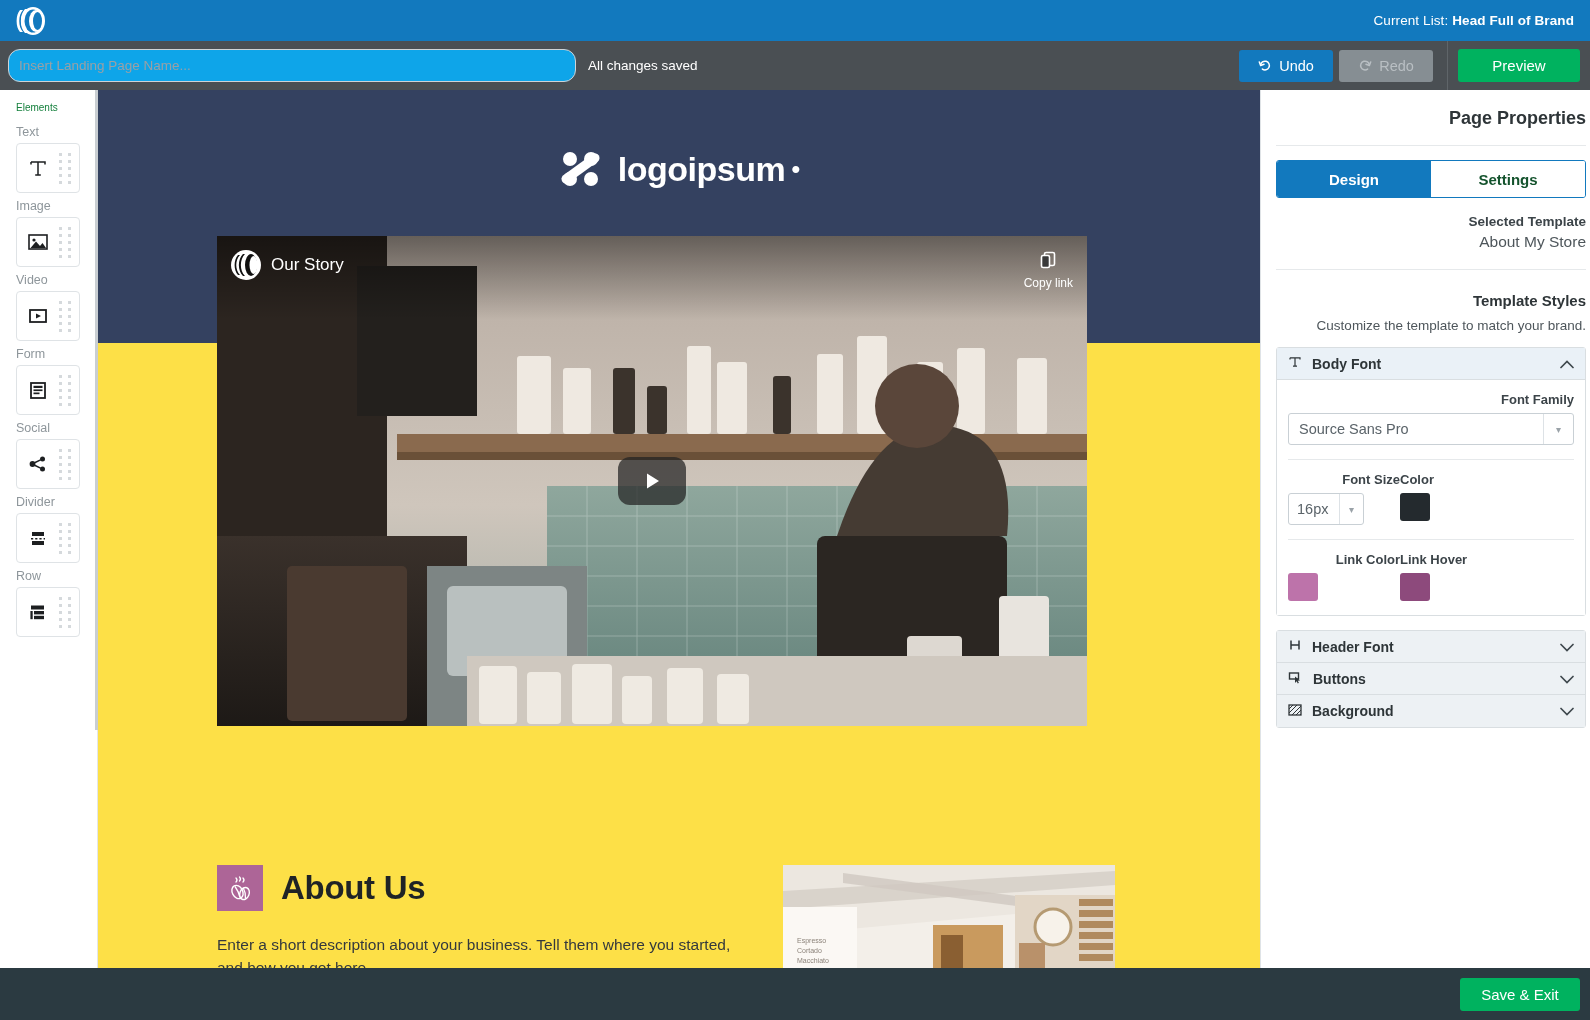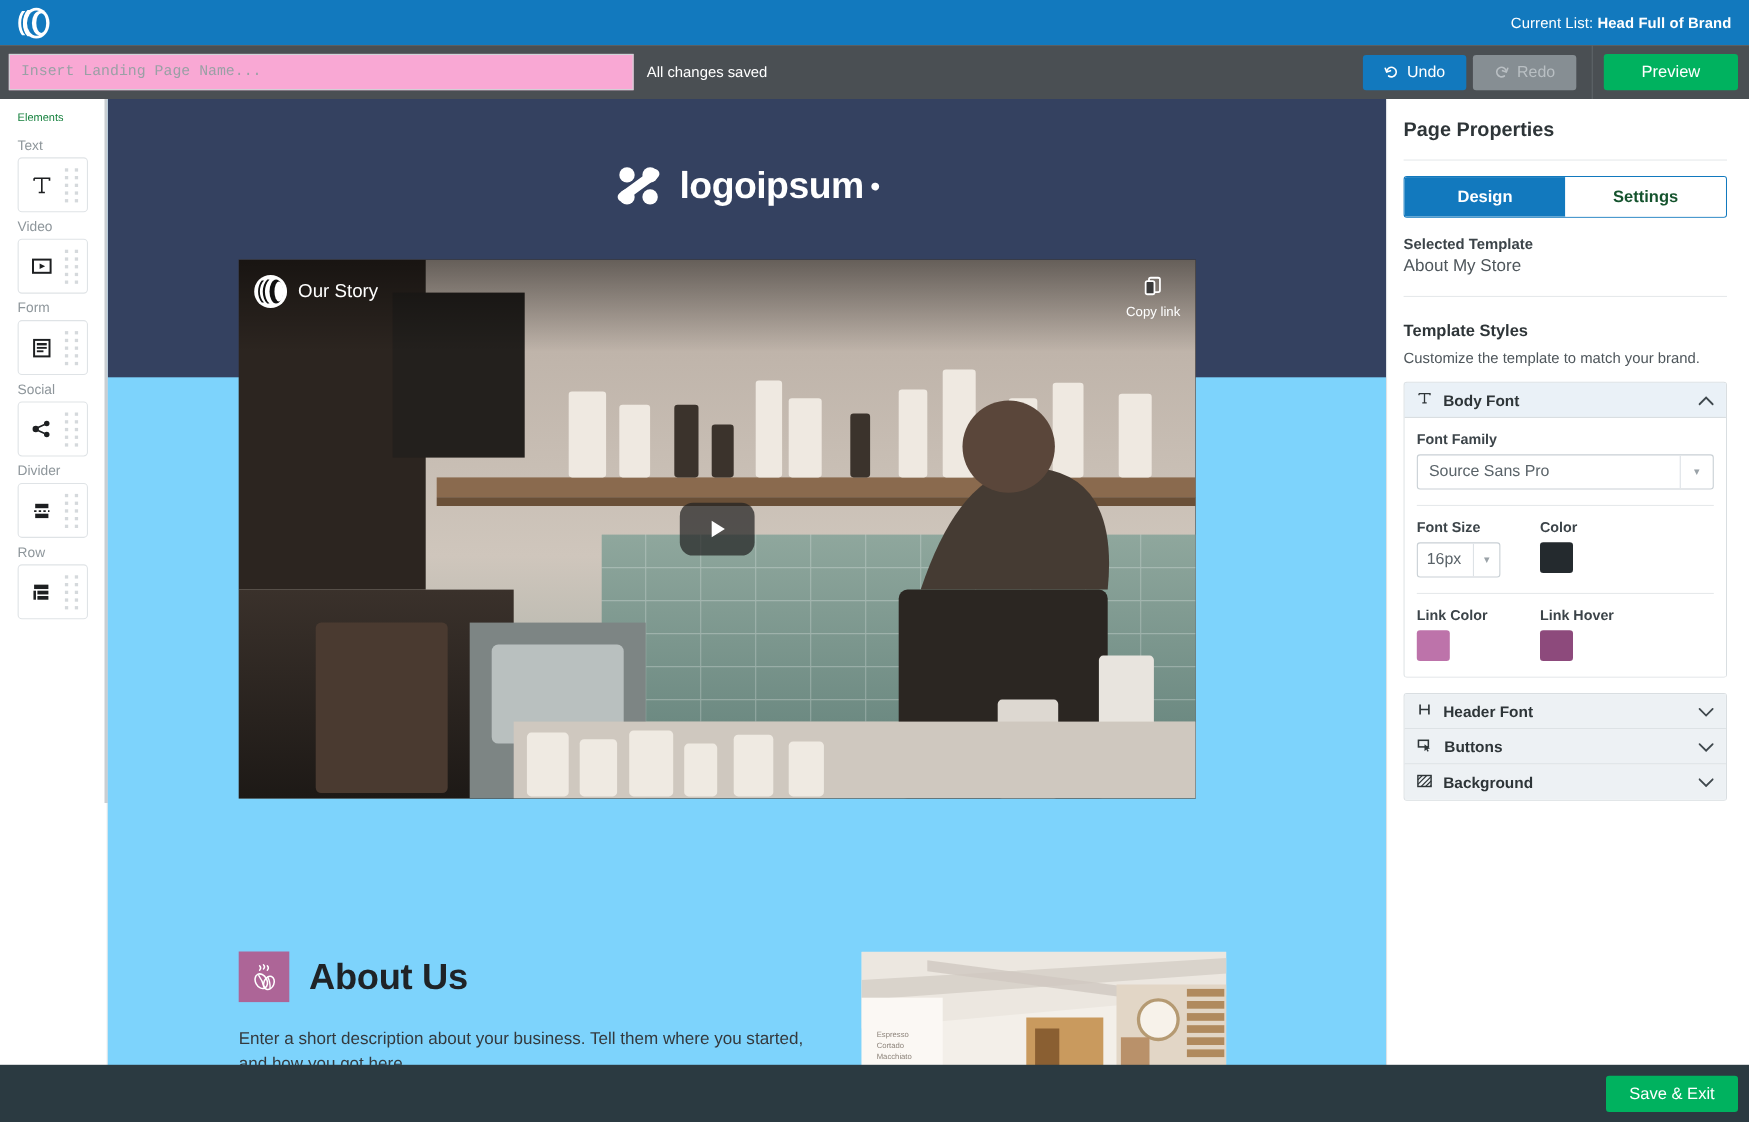--- a/index.html
+++ b/index.html
@@ -24,23 +24,23 @@
   .current-list b { font-weight: bold; }
 
   
   .toolbar {
     position: absolute; left: 0; top: 41px; width: 1590px; height: 49px;
     background: #4a4f53;
     display: flex; align-items: center;
   }
   .name-input {
     margin-left: 8px; width: 568px; height: 33px;
-    border: 1px solid #cfd3d6; border-radius: 0; background: #f9a8d4;
+    border: 1px solid #cfd3d6; border-radius: 12px; background: #0ea5e9;
     padding: 0 10px; font-size: 13.5px; color: #2b2b2b;
-    font-family: Liberation Mono, monospace;
+    font-family: Liberation Sans, sans-serif;
   }
   .name-input::placeholder { color: #9aa0a5; }
   .saved-text { margin-left: 12px; color: #ffffff; font-size: 13.5px; }
   .toolbar-right { margin-left: auto; display: flex; align-items: center; height: 49px; }
   .btn {
     display: inline-flex; align-items: center; justify-content: center; gap: 7px;
     border: none; border-radius: 3px; cursor: pointer;
     font-size: 14.5px; font-weight: normal; font-family: "Liberation Sans", sans-serif;
   }
   .btn-undo { background: #1279be; color: #fff; width: 94px; height: 32px; }
@@ -63,21 +63,21 @@
     background: #fff; display: flex; align-items: center; position: relative; cursor: grab;
   }
   .el-icon { width: 42px; display: flex; align-items: center; justify-content: center; }
   .dots { position: absolute; right: 7px; top: 9px; display: grid;
           grid-template-columns: 4px 4px; grid-gap: 4px 5px; }
   .dots i { width: 3px; height: 3px; background: #d5d9dc; display: block; border-radius: 0; }
 
   
   .canvas {
     position: absolute; left: 98px; top: 90px; width: 1162px; height: 930px;
-    background: #7dd3fc; overflow: hidden;
+    background: #fde047; overflow: hidden;
   }
   .hero {
     width: 1162px; height: 253px; background: #344160;
     display: flex; align-items: flex-start; justify-content: center;
   }
   .hero-logo { margin-top: 57px; display: flex; align-items: center; gap: 14px; }
   .hero-logo .word { color: #fff; font-size: 34px; font-weight: bold; letter-spacing: -.5px; }
 
   .video-wrap {
     position: absolute; left: 119px; top: 146px; width: 870px; height: 490px;
@@ -104,22 +104,23 @@
   .about-left { flex: 0 0 530px; }
   .about-head { display: flex; align-items: center; gap: 18px; }
   .about-ico { width: 46px; height: 46px; background: #ad6597; display:flex; align-items:center; justify-content:center; }
   .about-title { font-size: 33px; font-weight: bold; color: #1f2326; letter-spacing: -.3px; }
   .about-body { margin-top: 22px; font-size: 15.5px; color: #34393d; line-height: 1.5; }
   .about-img { flex: 0 0 332px; height: 120px; overflow: hidden; }
 
   
   .panel {
     position: absolute; left: 1260px; top: 90px; width: 330px; height: 930px;
-    background: #fff; border-left: 1px solid #dfe3e6; padding: 18px 20px 0 15px;
+    background: #fff; border-left: 1px solid #dfe3e6; padding: 18px 4px 0 15px;
     overflow: hidden;
+    text-align: right;
   }
   .panel-title { font-size: 18px; font-weight: bold; color: #2e3538; }
   .panel-rule { height: 1px; background: #e6e9eb; margin: 16px 0 14px 0; }
   .seg { display: flex; width: 100%; height: 38px; border: 1px solid #1279be; border-radius: 3px; overflow: hidden; }
   .seg div { flex: 1; display: flex; align-items: center; justify-content: center;
              font-size: 15px; font-weight: bold; cursor: pointer; }
   .seg .on { background: #1279be; color: #fff; }
   .seg .off { background: #fff; color: #14532d; }
   .prop-label { font-size: 13.5px; font-weight: bold; color: #3c4449; margin-top: 16px; }
   .prop-value { font-size: 15.5px; color: #4e565b; margin-top: 4px; }
@@ -224,20 +225,44 @@
             <i></i>
             <i></i>
             <i></i>
             <i></i>
             <i></i>
             <i></i>
           </span>
       </div>
     </div>
 
+    <div class="el-group">
+      <div class="el-label">Image</div>
+      <div class="el-card">
+        <span class="el-icon">
+          <svg width="22" height="20" viewBox="0 0 22 20">
+              <rect x="2" y="3" width="18" height="14" fill="none" stroke="#1d1f21" stroke-width="1.6"></rect>
+              <circle cx="7" cy="8" r="1.6" fill="#1d1f21"></circle>
+              <path d="M3.5 16 L9 9.5 L13 14 L15.5 11 L19 16 Z" fill="#1d1f21"></path>
+            </svg>
+        </span>
+        <span class="dots">
+            <i></i>
+            <i></i>
+            <i></i>
+            <i></i>
+            <i></i>
+            <i></i>
+            <i></i>
+            <i></i>
+            <i></i>
+            <i></i>
+          </span>
+      </div>
+    </div>
 
     <div class="el-group">
       <div class="el-label">Video</div>
       <div class="el-card">
         <span class="el-icon">
           <svg width="22" height="20" viewBox="0 0 22 20">
               <rect x="3" y="4" width="16" height="12" fill="none" stroke="#1d1f21" stroke-width="1.8"></rect>
               <path d="M9 7.5 L14 10 L9 12.5 Z" fill="#1d1f21"></path>
             </svg>
         </span>

